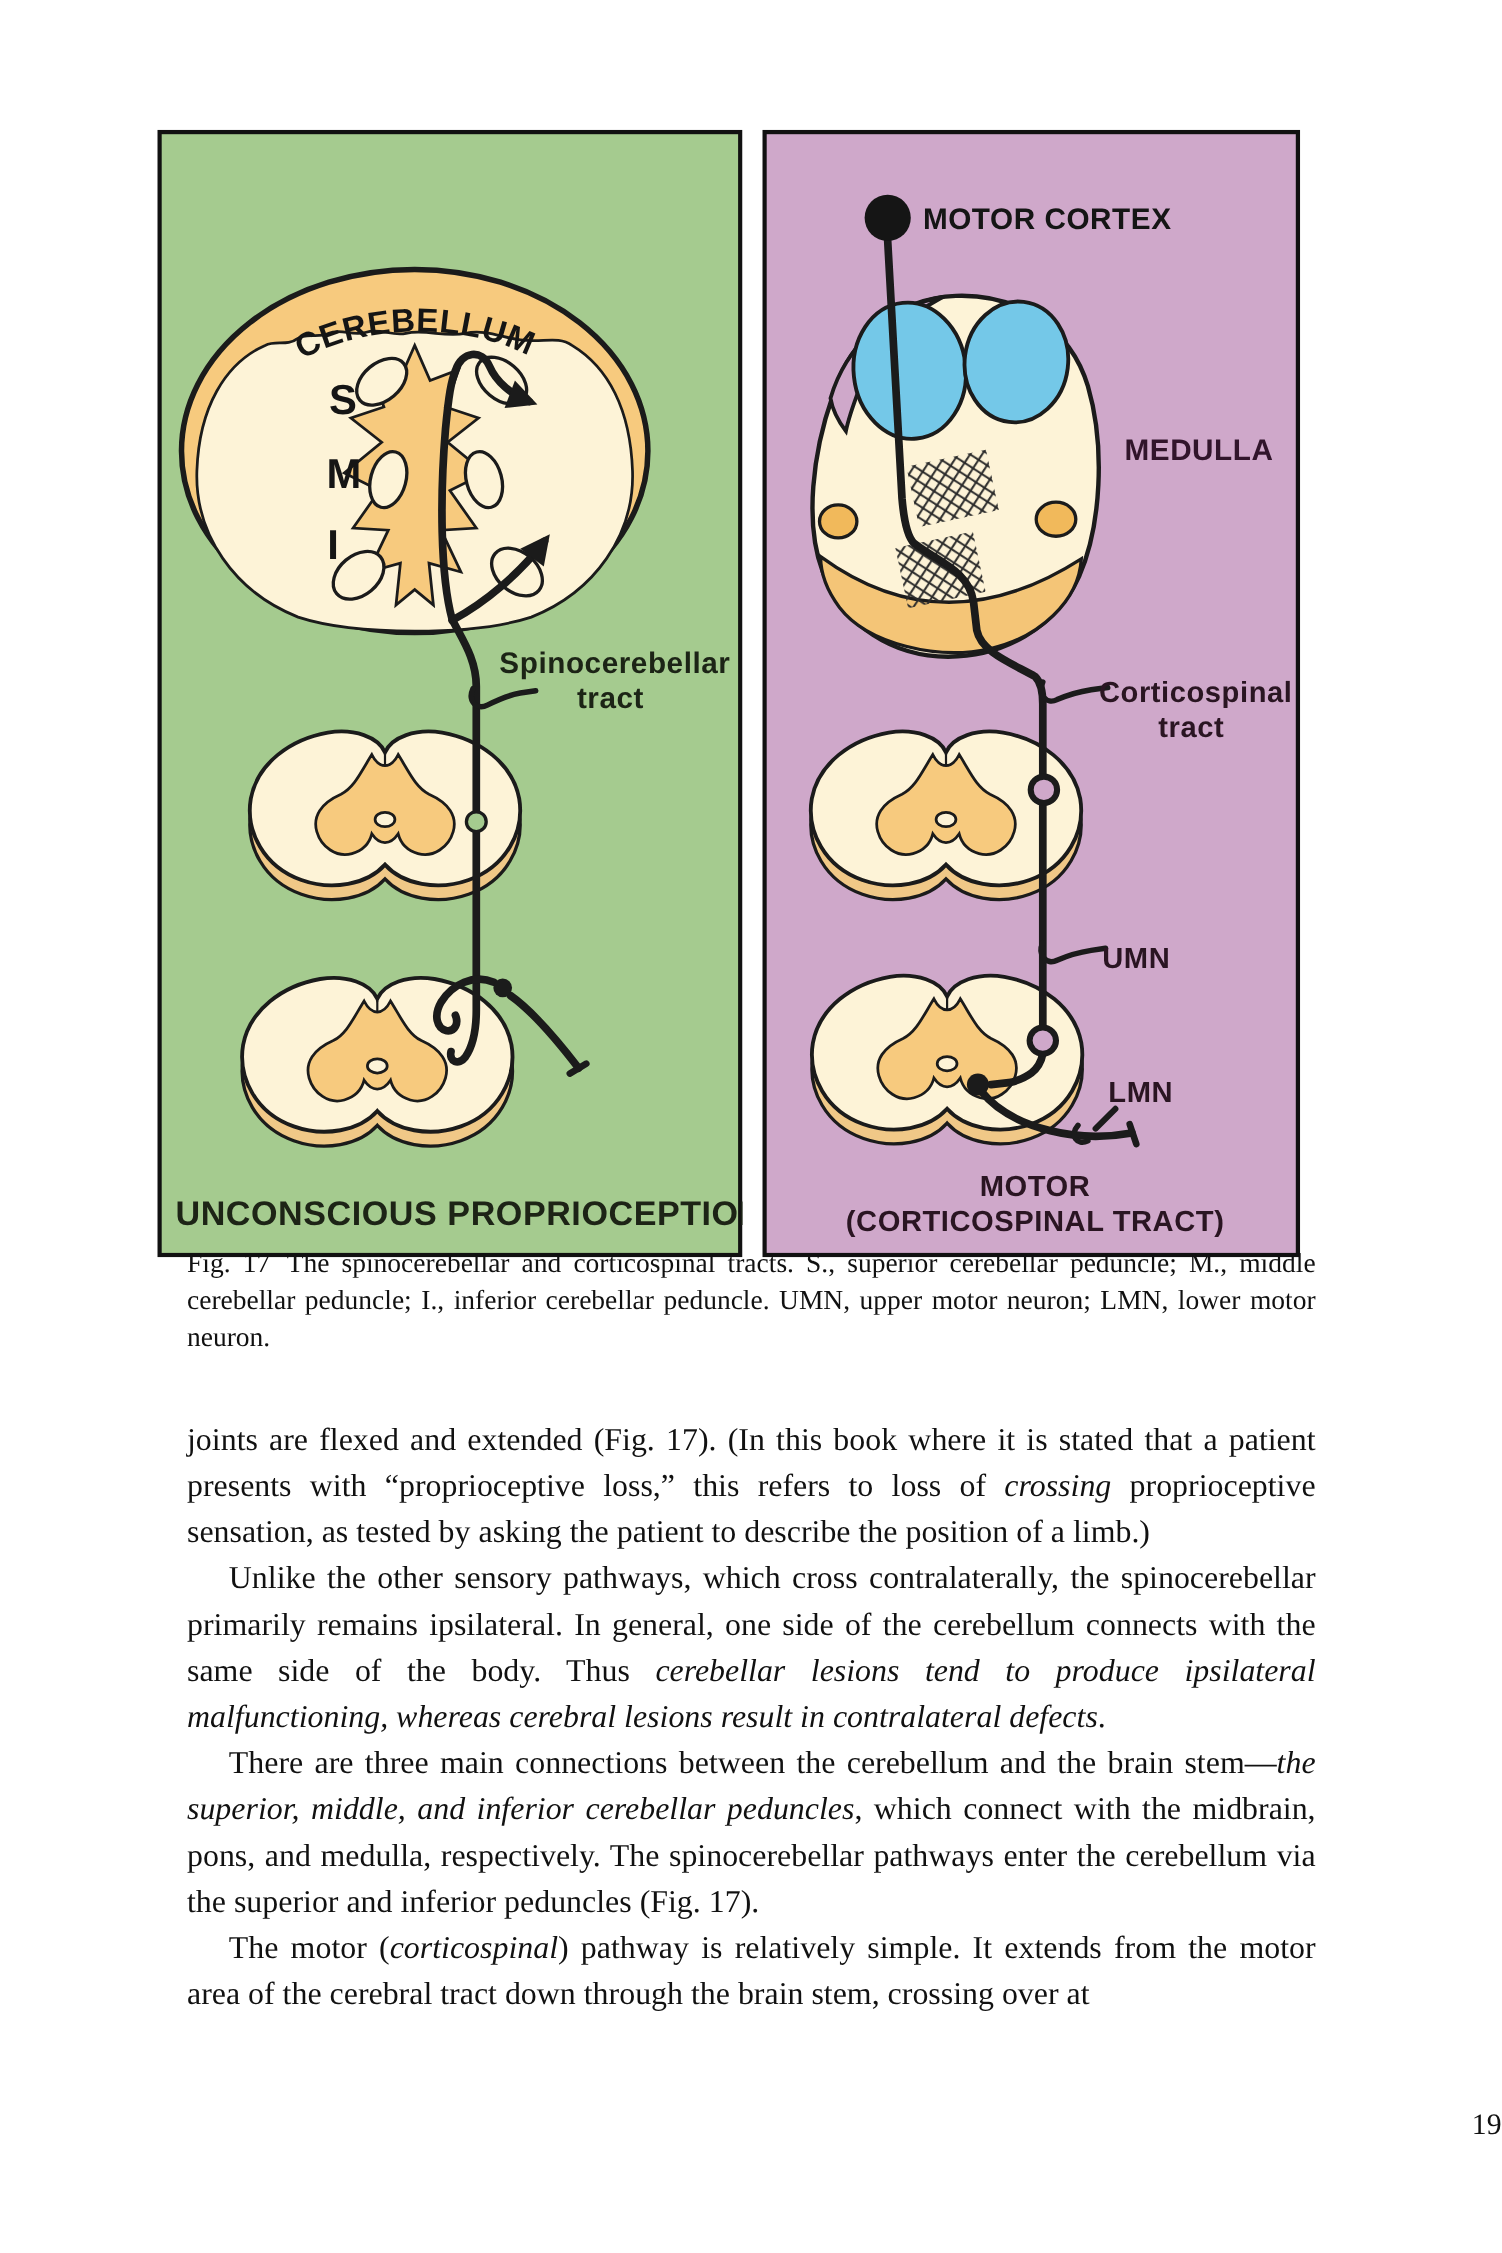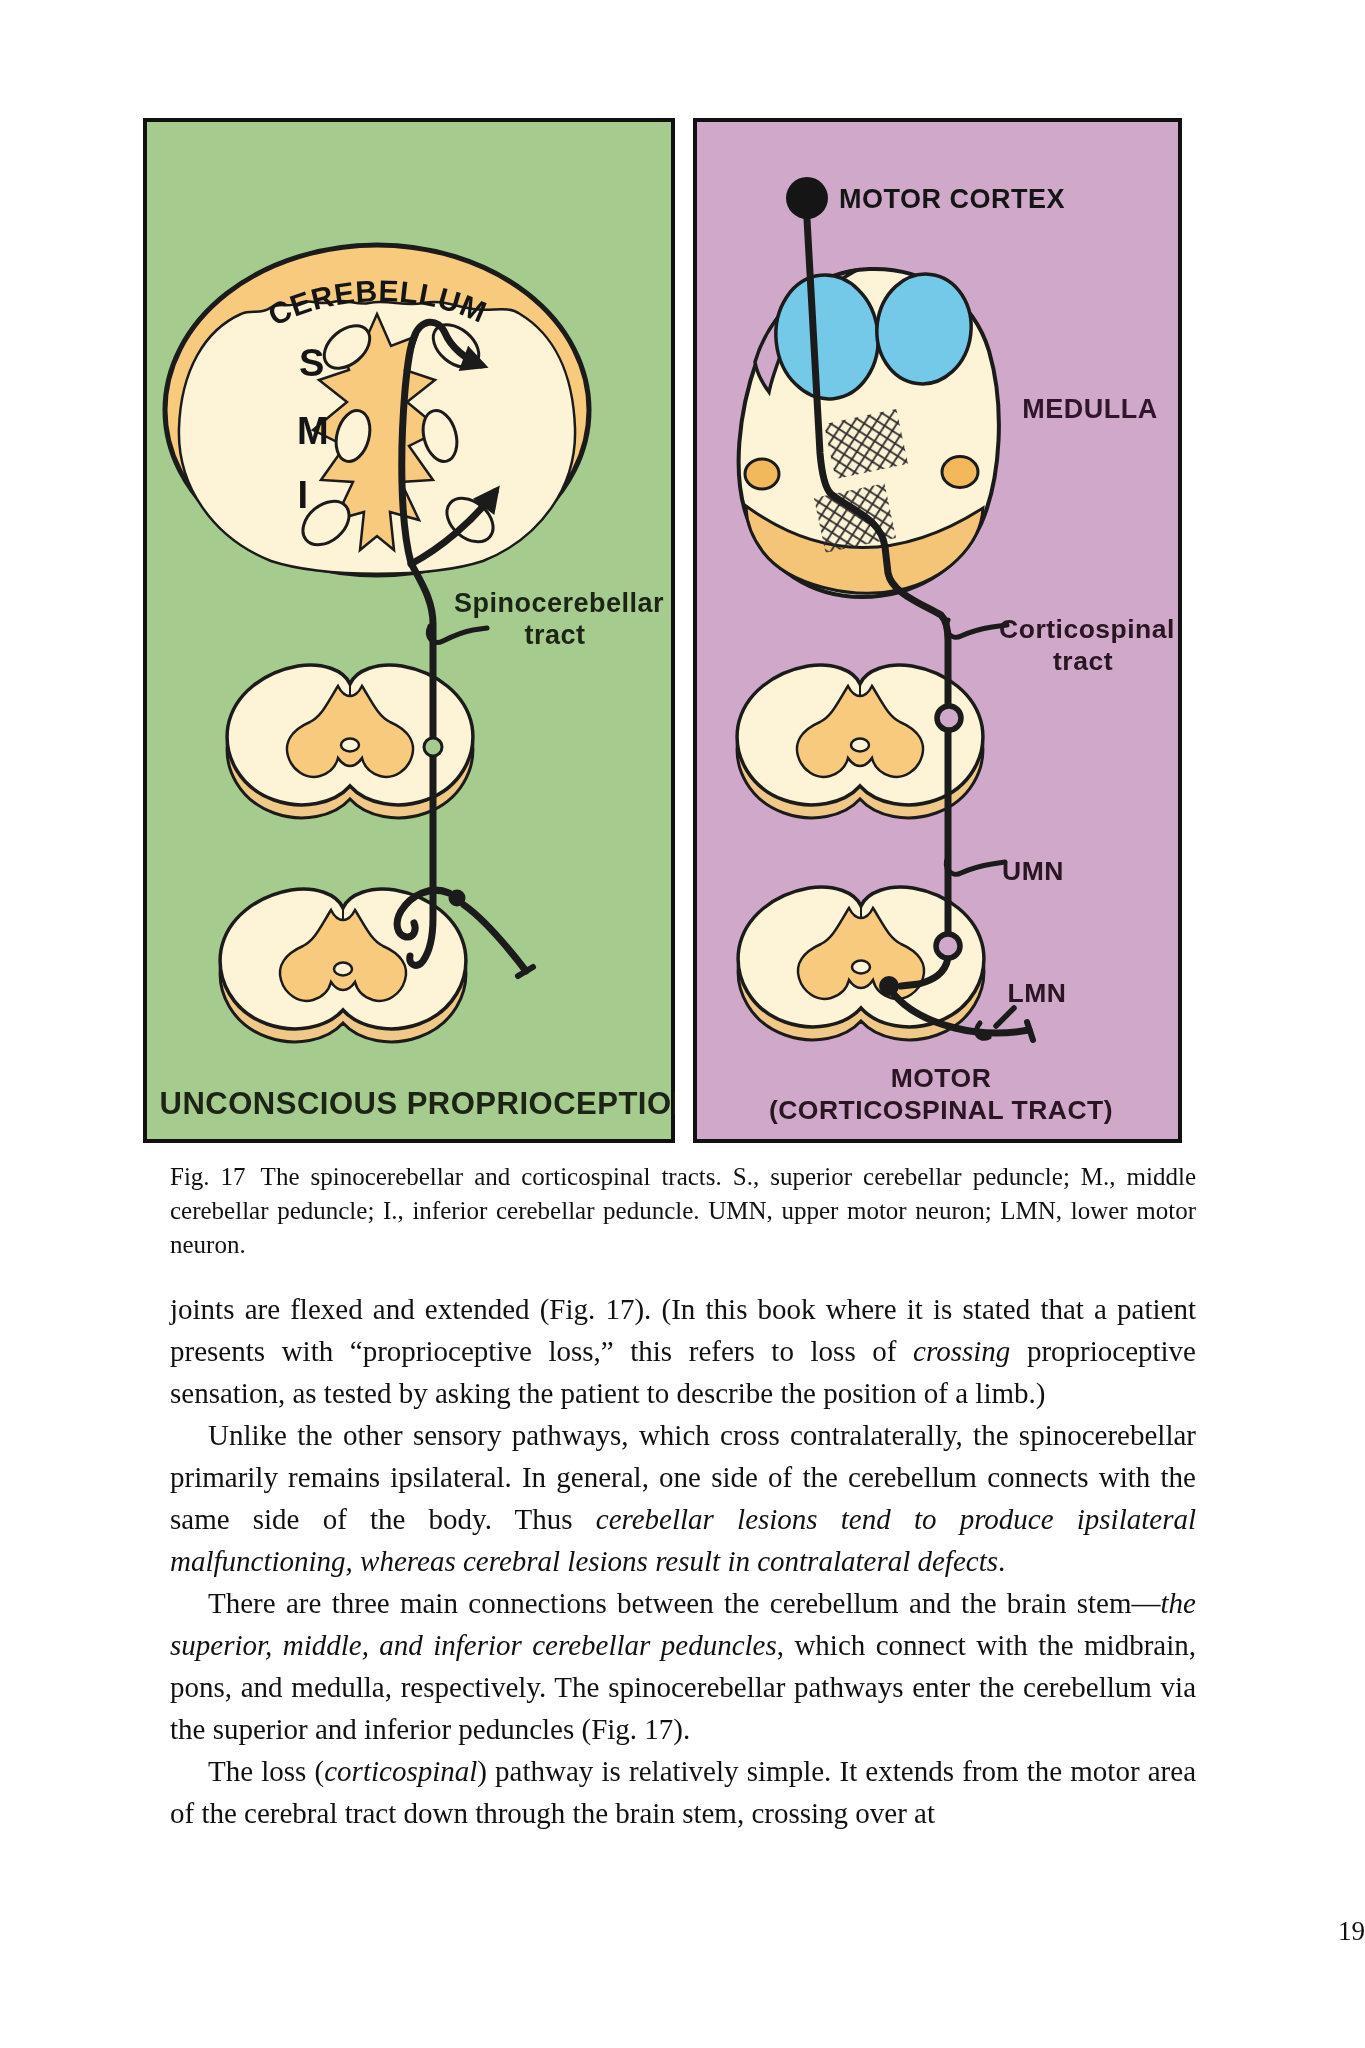--- a/index.html
+++ b/index.html
@@ -2,21 +2,21 @@
 <html><head>
 <meta charset="utf-8">
 <style>
   html,body{margin:0;padding:0;background:#ffffff;}
   .page{position:relative;width:1365px;height:2048px;background:#ffffff;overflow:hidden;
         font-family:"Liberation Serif",serif;color:#111;}
   .fig-svg{position:absolute;top:118px;display:block;}
   #left-fig{left:143px;}
   #right-fig{left:693px;}
   .flabel{font-family:"Liberation Sans",sans-serif;font-weight:bold;letter-spacing:.5px;}
-  .caption{position:absolute;left:170px;top:1160px;width:1026px;
+  .caption{position:absolute;left:170px;top:1132px;width:1026px;
            font:25px/34px "Liberation Serif",serif;text-align:justify;margin:0;}
   .cap-label{margin-right:15px;}
   .bodytext{position:absolute;left:170px;top:1288px;width:1026px;
             font:29px/42px "Liberation Serif",serif;text-align:justify;}
   .bodytext p{margin:0;text-indent:38px;}
   .bodytext p.noindent{text-indent:0;}
   .pagenum{position:absolute;left:0;top:1916px;width:1365px;text-align:right;
            font:27px "Liberation Serif",serif;}
 </style>
 </head>
@@ -132,18 +132,18 @@
     <text x="248" y="969" text-anchor="middle" class="flabel" font-size="26.5" fill="#2a1522">MOTOR</text>
     <text x="248" y="1001" text-anchor="middle" class="flabel" font-size="26.5" fill="#2a1522">(CORTICOSPINAL TRACT)</text>
   </svg>
 
   <p class="caption"><span class="cap-label">Fig. 17</span><span>The spinocerebellar and corticospinal tracts. S., superior cerebellar peduncle; M., middle cerebellar peduncle; I., inferior cerebellar peduncle. UMN, upper motor neuron; LMN, lower motor neuron.</span></p>
 
   <div class="bodytext">
     <p class="noindent"><span>joints are flexed and extended (Fig. 17). (In this book where it is stated that a patient presents with “proprioceptive loss,” this refers to loss of </span><i>crossing</i><span> proprioceptive sensation, as tested by asking the patient to describe the position of a limb.)</span></p>
     <p><span>Unlike the other sensory pathways, which cross contralaterally, the spinocerebellar primarily remains ipsilateral. In general, one side of the cerebellum connects with the same side of the body. Thus </span><i>cerebellar lesions tend to produce ipsilateral malfunctioning, whereas cerebral lesions result in contralateral defects</i><span>.</span></p>
     <p><span>There are three main connections between the cerebellum and the brain stem—</span><i>the superior, middle, and inferior cerebellar peduncles</i><span>, which connect with the midbrain, pons, and medulla, respectively. The spinocerebellar pathways enter the cerebellum via the superior and inferior peduncles (Fig. 17).</span></p>
-    <p><span>The loss (</span><i>corticospinal</i><span>) pathway is relatively simple. It extends from the motor area of the cerebral tract down through the brain stem, crossing over at</span></p>
+    <p><span>The motor (</span><i>corticospinal</i><span>) pathway is relatively simple. It extends from the motor area of the cerebral tract down through the brain stem, crossing over at</span></p>
   </div>
 
   <div class="pagenum">19</div>
 
 </div>
 
 </body></html>

